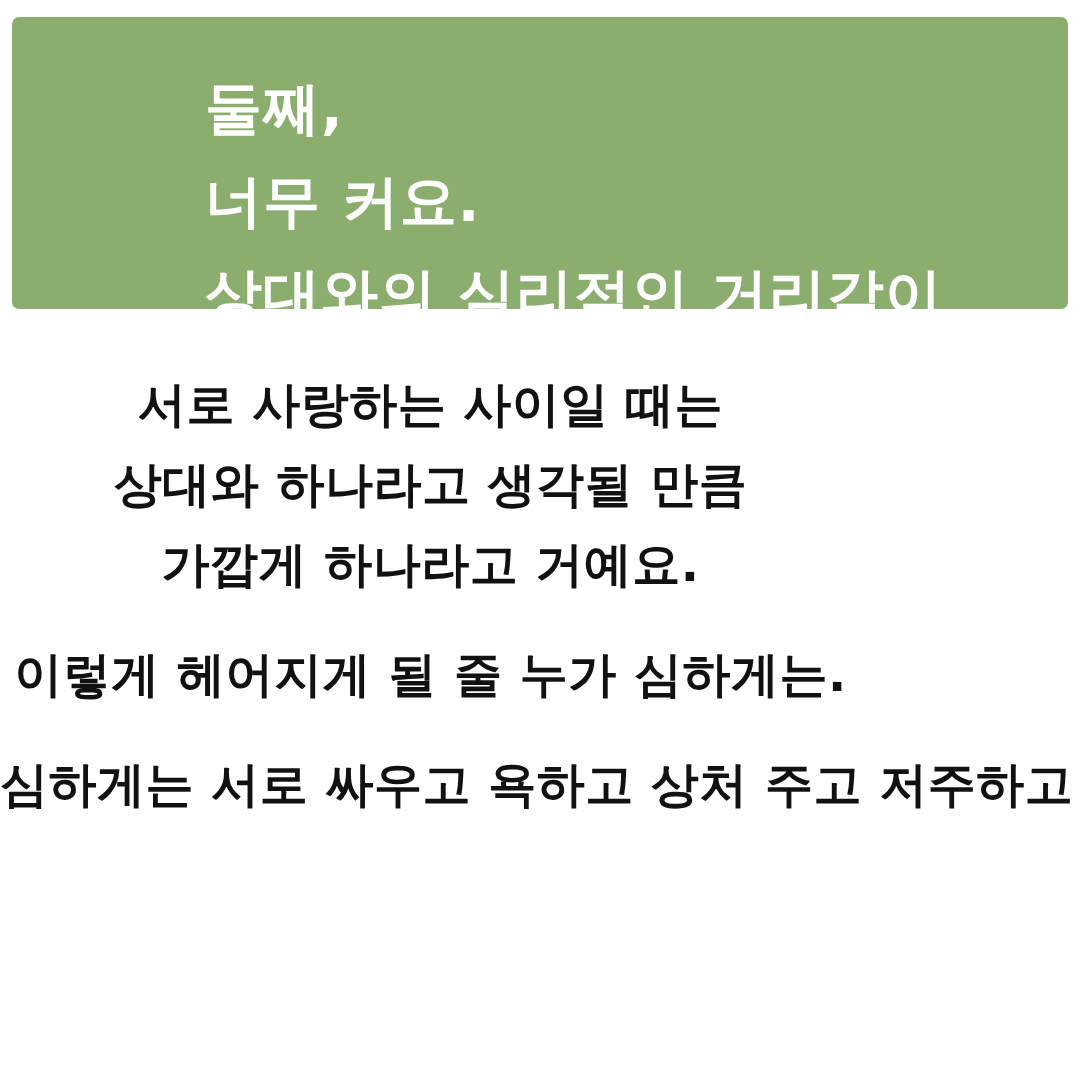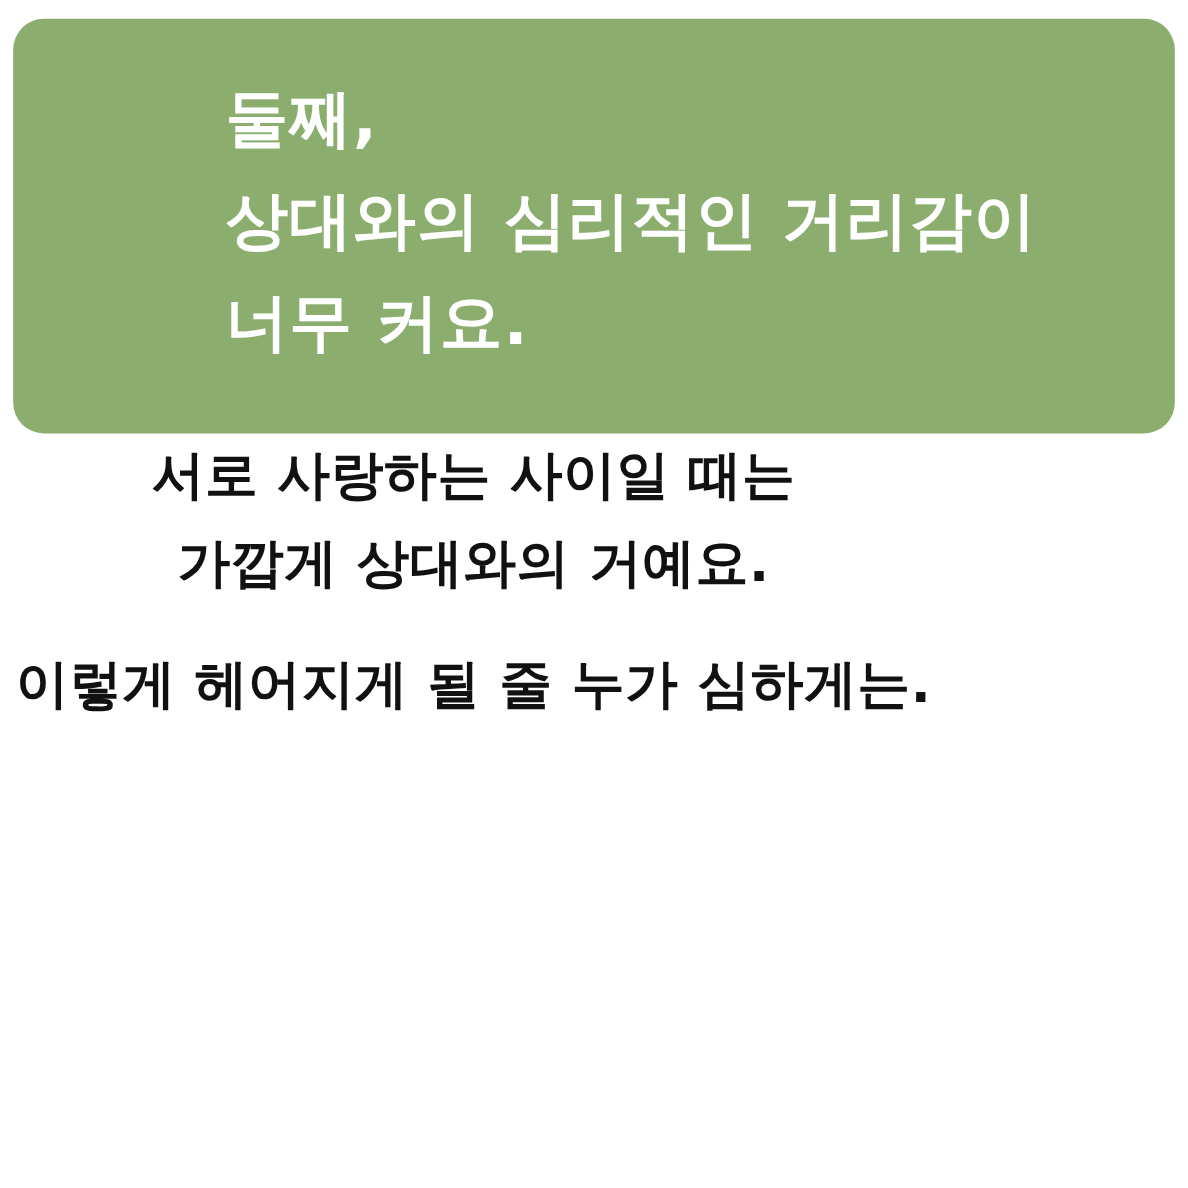--- a/index.html
+++ b/index.html
@@ -17,37 +17,37 @@
     position: relative;
     width: 1080px;
     height: 1080px;
     background: #ffffff;
   }
   .header-card {
     position: absolute;
     left: 12px;
     top: 17px;
     width: 1056px;
-    height: 377px;
-    border-radius: 28px;
+    height: 292px;
+    border-radius: 7px;
     box-sizing: border-box;
     padding-top: 45px;
     padding-left: 193px;
   }
   .title-line {
     font-size: 57px;
     line-height: 93px;
     font-weight: 600;
     letter-spacing: 1px;
     white-space: nowrap;
   }
   .body-text {
     position: absolute;
     left: 0;
-    top: 392px;
+    top: 364px;
     width: 861px;
     text-align: center;
   }
   .body-text p {
     margin: 0 0 30px 0;
   }
   .body-line {
     display: block;
     font-size: 48px;
     line-height: 80px;
@@ -57,30 +57,32 @@
   }
 </style>
 </head>
 <body>
 
 <div class="page">
 
   <section class="header-card" style="background-color: rgb(139, 173, 110);">
     <div style="color: rgb(255, 255, 255);">
       <div class="title-line">둘째,</div>
+      <div class="title-line">너무 커요.</div>
       <div class="title-line">상대와의 심리적인 거리감이</div>
-      <div class="title-line">너무 커요.</div>
     </div>
   </section>
 
   <section class="body-text" style="color: rgb(17, 17, 17);">
     <p>
       <span class="body-line">서로 사랑하는 사이일 때는</span>
-      <span class="body-line">가깝게 상대와의 거예요.</span>
+      <span class="body-line">상대와 하나라고 생각될 만큼</span>
+      <span class="body-line">가깝게 하나라고 거예요.</span>
     </p>
     <p>
       <span class="body-line">이렇게 헤어지게 될 줄 누가 심하게는.</span>
     </p>
     <p>
+      <span class="body-line">심하게는 서로 싸우고 욕하고 상처 주고 저주하고</span>
     </p>
   </section>
 
 </div>
 
 </body></html>

